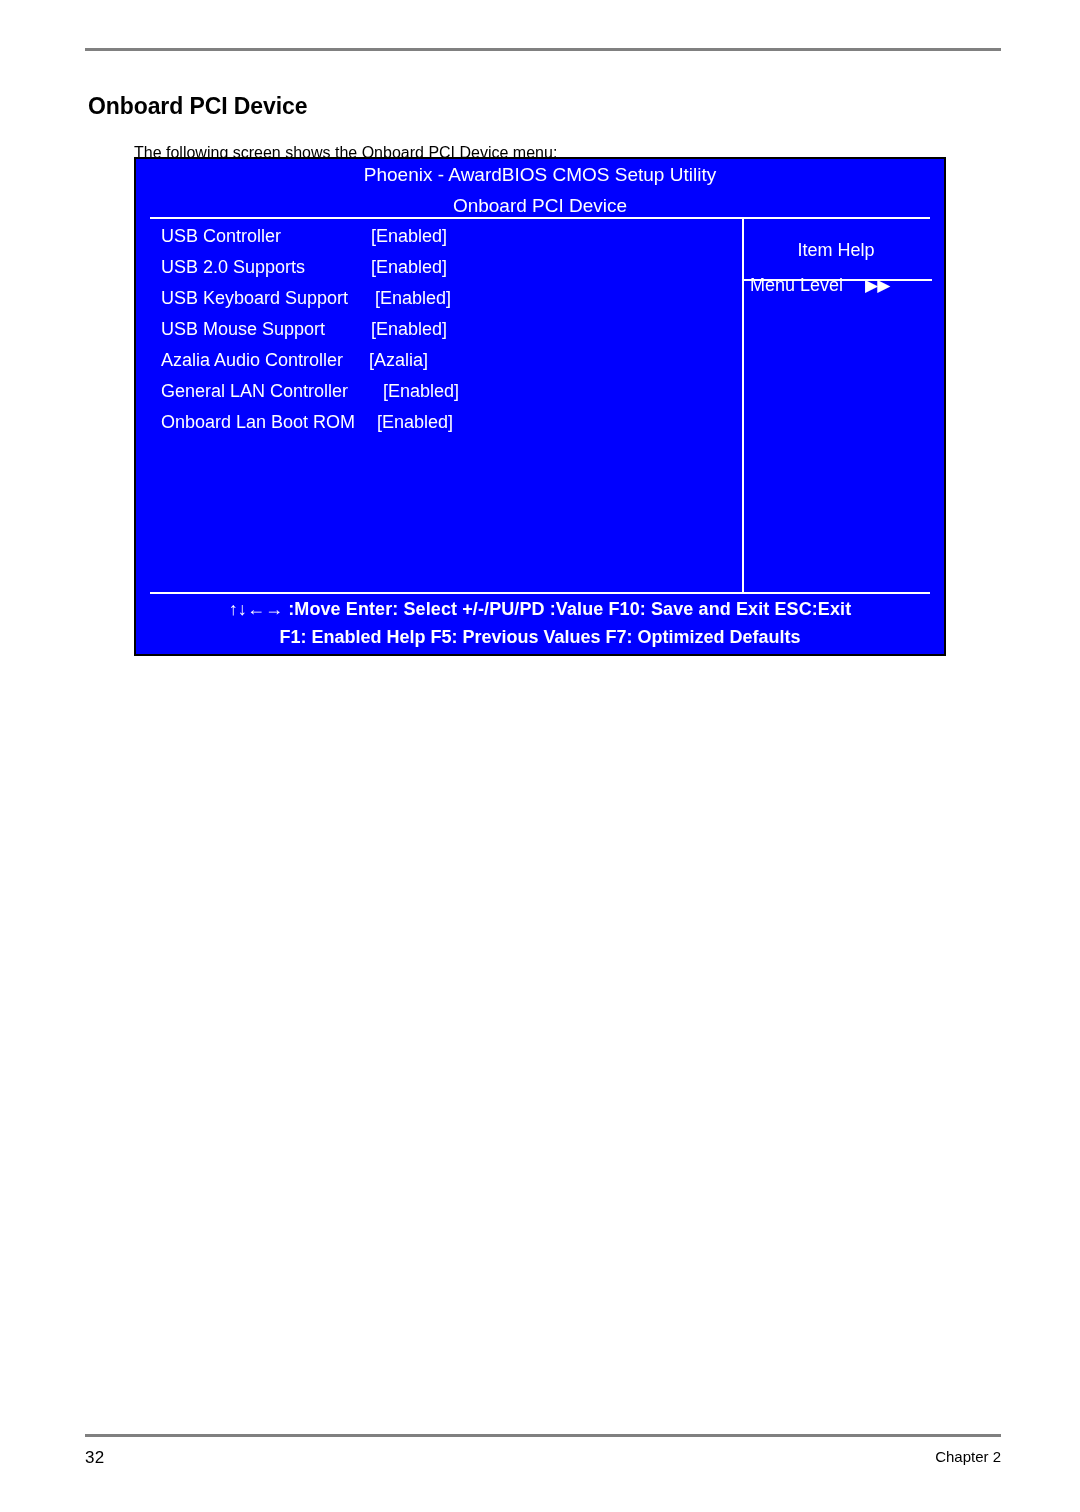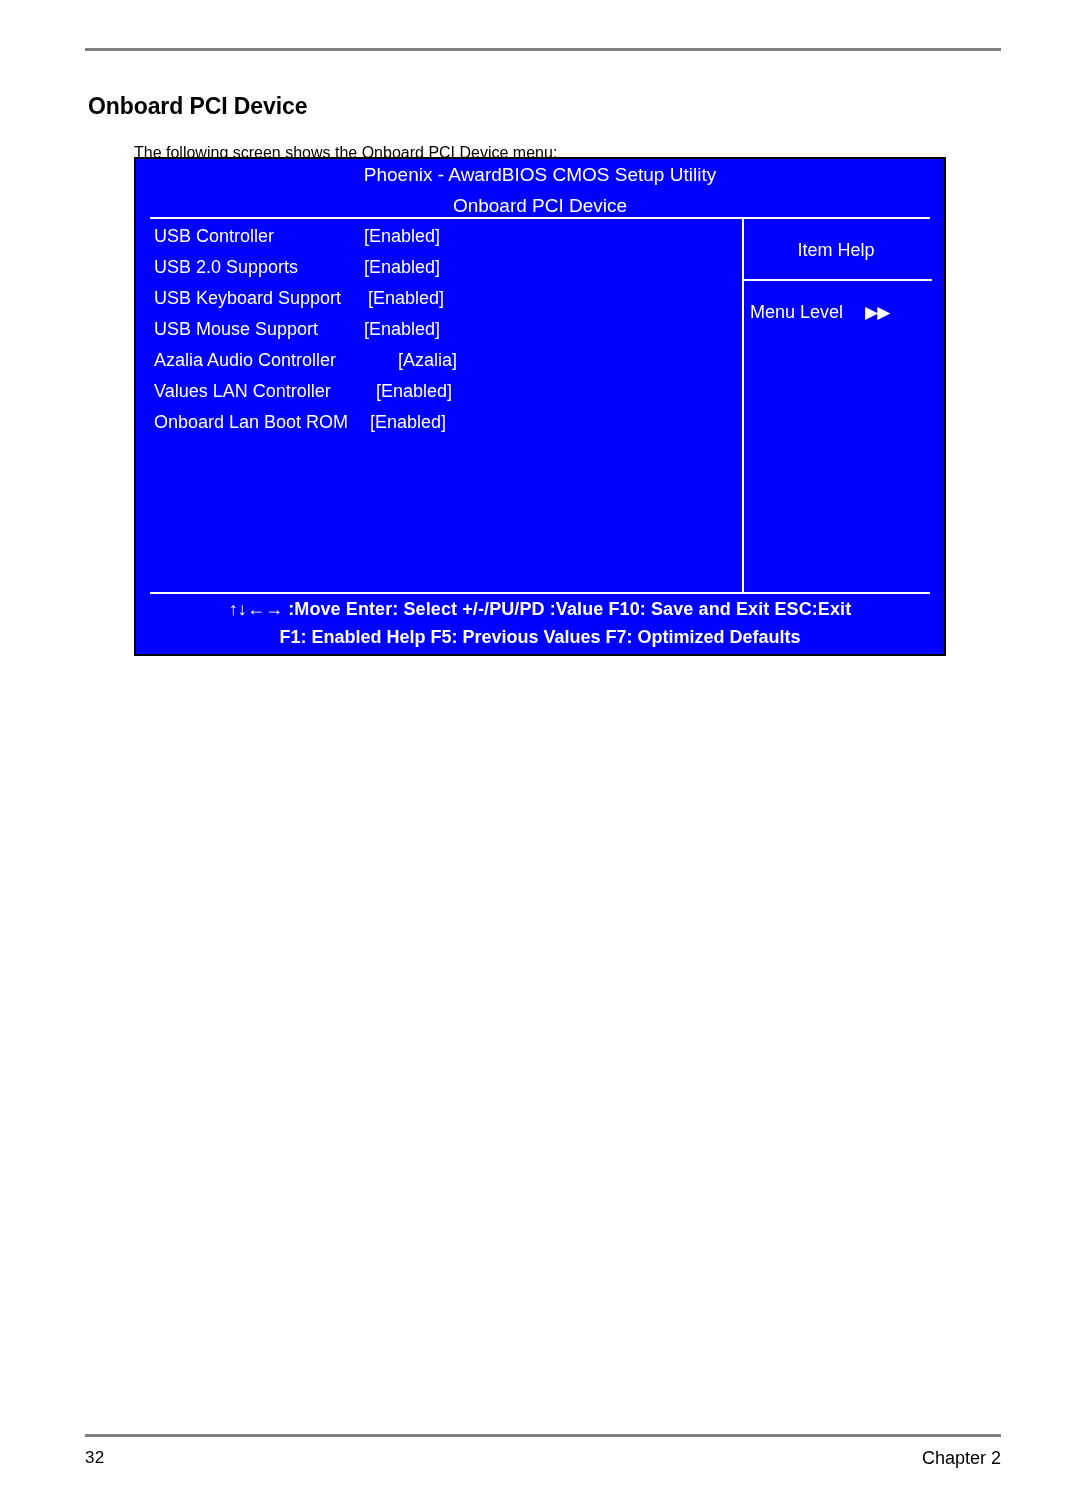--- a/index.html
+++ b/index.html
@@ -37,21 +37,21 @@
     position: absolute;
     left: 85px;
     top: 1448px;
     font-size: 17px;
     letter-spacing: 0.2px;
   }
   .chapter-label {
     position: absolute;
     right: 79px;
     top: 1448px;
-    font-size: 18px;
+    font-size: 15px;
   }
 
   
   .section-heading {
     position: absolute;
     left: 88px;
     top: 78px;
     font-size: 23px;
     font-weight: bold;
     letter-spacing: -0.1px;
@@ -125,20 +125,21 @@
     height: 2px;
     background: #ffffff;
   }
 
   
   .settings-list {
     position: absolute;
     left: 0;
     top: 62px;
     width: 606px;
+    padding-left: 7px;
   }
   .setting-row {
     position: relative;
     height: 31px;
     line-height: 31px;
     font-size: 18px;
     white-space: nowrap;
   }
   .setting-label {
     position: absolute;
@@ -165,21 +166,21 @@
     position: absolute;
     left: 608px;
     top: 120px;
     width: 188px;
     height: 2px;
     background: #ffffff;
   }
   .menu-level-row {
     position: absolute;
     left: 614px;
-    top: 143px;
+    top: 116px;
     width: 190px;
     font-size: 18px;
     white-space: nowrap;
   }
   .menu-level-label {
     display: inline-block;
   }
   .menu-level-arrows {
     display: inline-block;
     margin-left: 22px;
@@ -235,24 +236,24 @@
       <div class="setting-row">
         <span class="setting-label">USB Keyboard Support</span>
         <span class="setting-value" style="left: 232px;">[Enabled]</span>
       </div>
       <div class="setting-row">
         <span class="setting-label">USB Mouse Support</span>
         <span class="setting-value" style="left: 228px;">[Enabled]</span>
       </div>
       <div class="setting-row">
         <span class="setting-label">Azalia Audio Controller</span>
-        <span class="setting-value" style="left: 226px; margin-left: 36px;">[Azalia]</span>
-      </div>
-      <div class="setting-row">
-        <span class="setting-label">Values LAN Controller</span>
+        <span class="setting-value" style="left: 226px;">[Azalia]</span>
+      </div>
+      <div class="setting-row">
+        <span class="setting-label">General LAN Controller</span>
         <span class="setting-value" style="left: 240px;">[Enabled]</span>
       </div>
       <div class="setting-row">
         <span class="setting-label">Onboard Lan Boot ROM</span>
         <span class="setting-value" style="left: 234px;">[Enabled]</span>
       </div>
     </div>
 
   <div class="item-help-title">Item Help</div>
   <div class="item-help-divider"></div>

